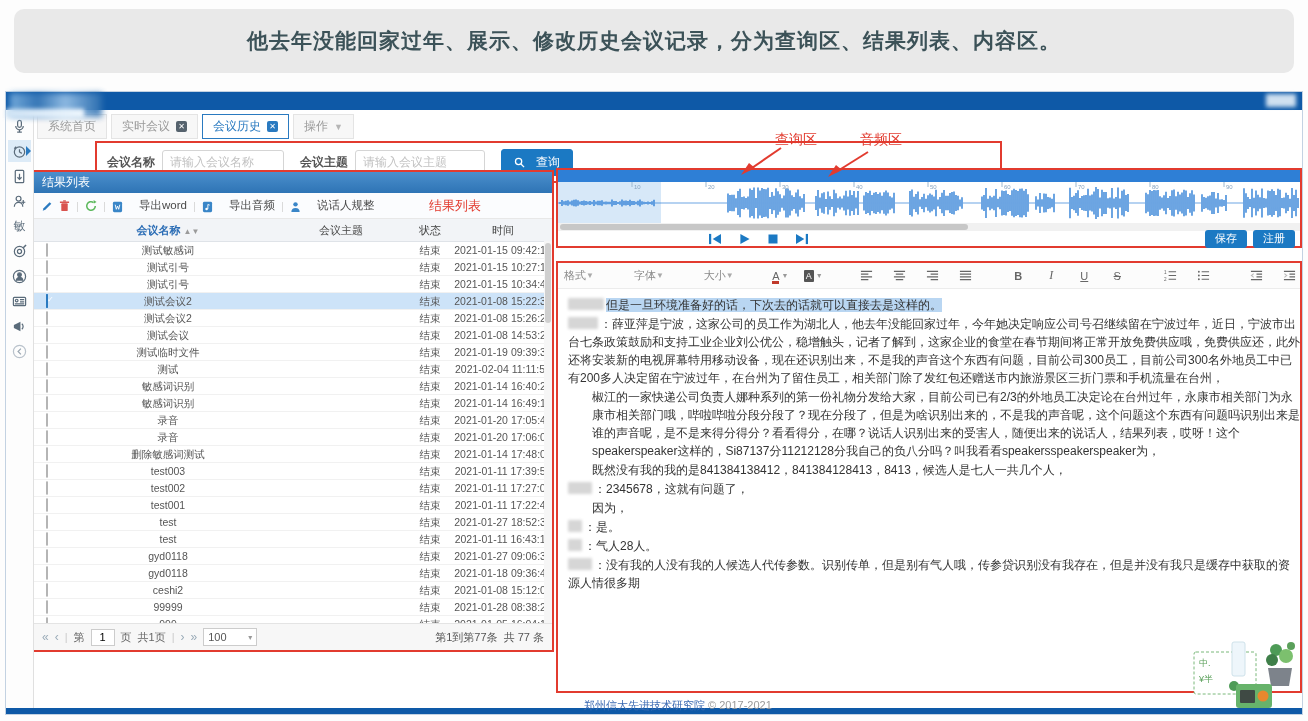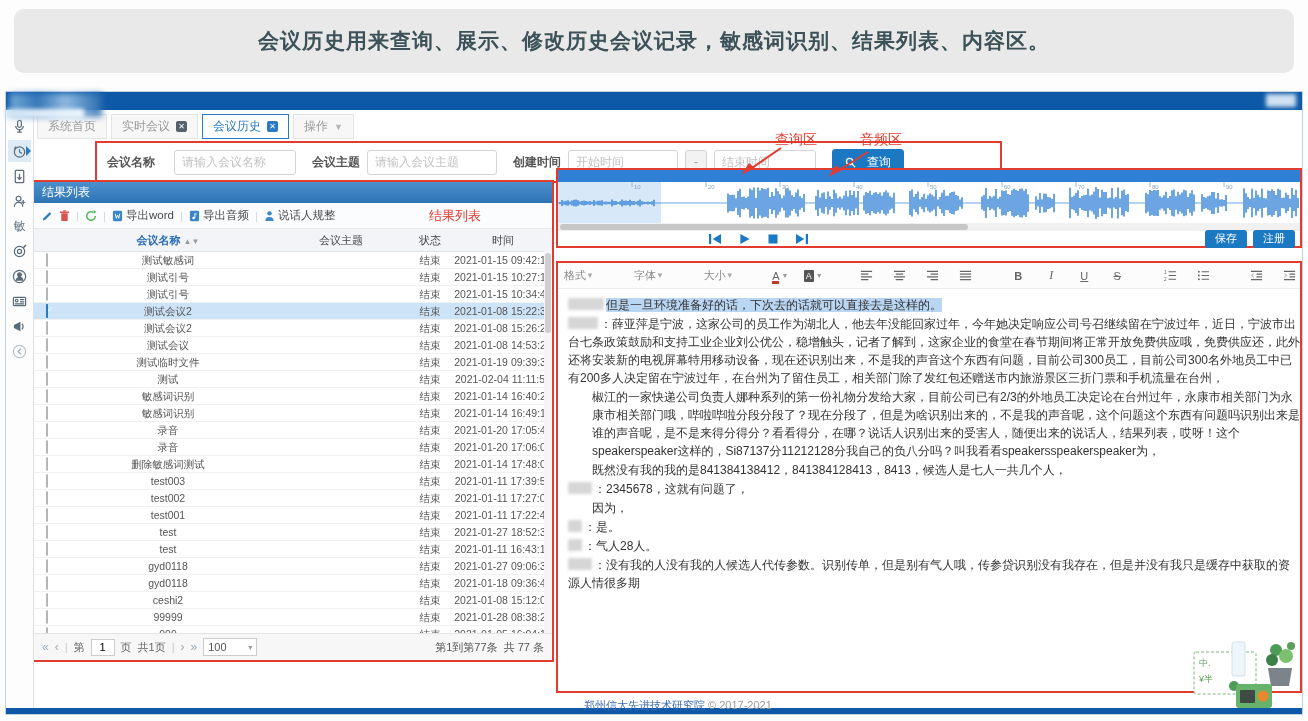--- a/index.html
+++ b/index.html
@@ -33,24 +33,24 @@
   .q-group{display:flex;align-items:center;gap:7px;white-space:nowrap}
   .q-label{font-size:12px;color:#555;font-weight:700}
   .q-input{height:25px;border:1px solid #d5d5d5;border-radius:3px;padding:0 7px;font-size:12px;color:#333;background:#fff;box-sizing:border-box}
   .q-input::placeholder{color:#c2c2c2}
   .q-sep{width:22px;height:25px;background:#f2f2f2;border:1px solid #d5d5d5;border-radius:3px;color:#999;display:flex;align-items:center;justify-content:center;font-size:12px;box-sizing:border-box}
   .search-btn{height:27px;padding:0 12px;background:#1b79c3;color:#fff;border:1px solid #1b79c3;border-radius:3px;font-size:12px;display:flex;align-items:center;gap:11px;cursor:pointer}
   
   .ann{position:absolute;color:#e23b2f;font-size:14px;white-space:nowrap;z-index:6}
   .ann-arrow{position:absolute;z-index:6;pointer-events:none}
   
-  .results{position:absolute;left:-2px;top:70px;width:522px;height:482px;border:2px solid #e23b2f;display:flex;flex-direction:column;background:#fff;box-sizing:border-box}
+  .results{position:absolute;left:-2px;top:60px;width:522px;height:482px;border:2px solid #e23b2f;display:flex;flex-direction:column;background:#fff;box-sizing:border-box}
   .res-header{height:21px;background:linear-gradient(#4b8fcc,#2e74b5);color:#fff;font-size:12px;display:flex;align-items:center;padding:0 8px;flex:none}
   .res-toolbar{height:25px;display:flex;align-items:center;gap:6px;padding:0 7px;font-size:11.5px;color:#4a4a4a;background:#fbfcfe;border-bottom:1px solid #e8e8e8;flex:none;white-space:nowrap}
-  .tool-item{display:flex;align-items:center;gap:3px;cursor:pointer}
+  .tool-item{display:flex;align-items:flex-end;gap:16px;cursor:pointer}
   .tool-sep{color:#d8d8d8}
   .ann-results{margin-left:auto;margin-right:64px;color:#e23b2f;font-size:13px}
   .res-table{flex:1;display:flex;flex-direction:column;position:relative;overflow:hidden}
   .thead{display:grid;grid-template-columns:26px 216px 130px 48px 1fr;height:22px;line-height:22px;background:#f2f4f7;border-bottom:1px solid #dfe3e8;color:#444;text-align:center;font-size:11px;flex:none}
   .thead .col-name{color:#2a6cb5;font-weight:700}
   .sort-caret{font-size:8px;color:#9a9a9a;margin-left:3px}
   .trows{flex:1;overflow:hidden}
   .trow{display:grid;grid-template-columns:26px 216px 130px 48px 1fr;height:16px;line-height:16px;border-bottom:1px solid #f1f1f1;text-align:center;color:#555;font-size:10.5px;cursor:pointer}
   .trow.selected{background:#cde3f8}
   .cb{width:9px;height:9px;border:1px solid #b5b5b5;border-radius:2px;margin:3px auto;background:#fff;box-sizing:border-box}
@@ -100,21 +100,21 @@
   .blur-name{display:inline-block;height:12px;background:#d6d6d6;border-radius:1px;filter:blur(1.4px);vertical-align:-1px;margin-right:2px}
   
   .footer{position:absolute;left:550px;top:588px;font-size:11px;white-space:nowrap}
   .footer-org{color:#3d6bb3}
   .footer-cr{color:#9a9a9a}
   .plant-widget{position:absolute;right:4px;bottom:-2px;width:106px;height:72px}
 </style>
 </head>
 <body>
 
-<div class="banner">会议历史用来查询、展示、修改历史会议记录，敏感词识别、结果列表、内容区。</div>
+<div class="banner">他去年没能回家过年、展示、修改历史会议记录，分为查询区、结果列表、内容区。</div>
 
 <div class="app">
   <div class="titlebar">
     <div class="logo-blur"></div>
     <div class="logo-blur2"></div>
     <div class="tb-right-blur"></div>
   </div>
   <div class="app-body">
     <div class="sidebar" id="sidebar">
         <div class="side-icon">
@@ -216,31 +216,25 @@
           </div>
           <div class="tab">
             <span>操作</span>
             <span class="tab-caret">▼</span>
           </div>
         </div>
 
       <div class="query-box">
         <div class="q-group">
           <span class="q-label">会议名称</span>
-          <input class="q-input" style="width: 122px; margin-left: 12px;" placeholder="请输入会议名称">
+          <input class="q-input" style="width: 122px;" placeholder="请输入会议名称">
         </div>
         <div class="q-group">
           <span class="q-label">会议主题</span>
           <input class="q-input" style="width: 130px;" placeholder="请输入会议主题">
-        </div>
-        <div class="q-group">
-          <span class="q-label">创建时间</span>
-          <input class="q-input" style="width: 110px;" placeholder="开始时间">
-          <span class="q-sep">-</span>
-          <input class="q-input" style="width: 102px;" placeholder="结束时间">
         </div>
         <button class="search-btn">
           <svg width="11" height="11" viewBox="0 0 12 12">
               <circle cx="5" cy="5" r="3.4" fill="none" stroke="#fff" stroke-width="1.4"></circle>
               <line x1="7.6" y1="7.6" x2="11" y2="11" stroke="#fff" stroke-width="1.4"></line>
             </svg>
           <span>查询</span>
         </button>
       </div>
 

